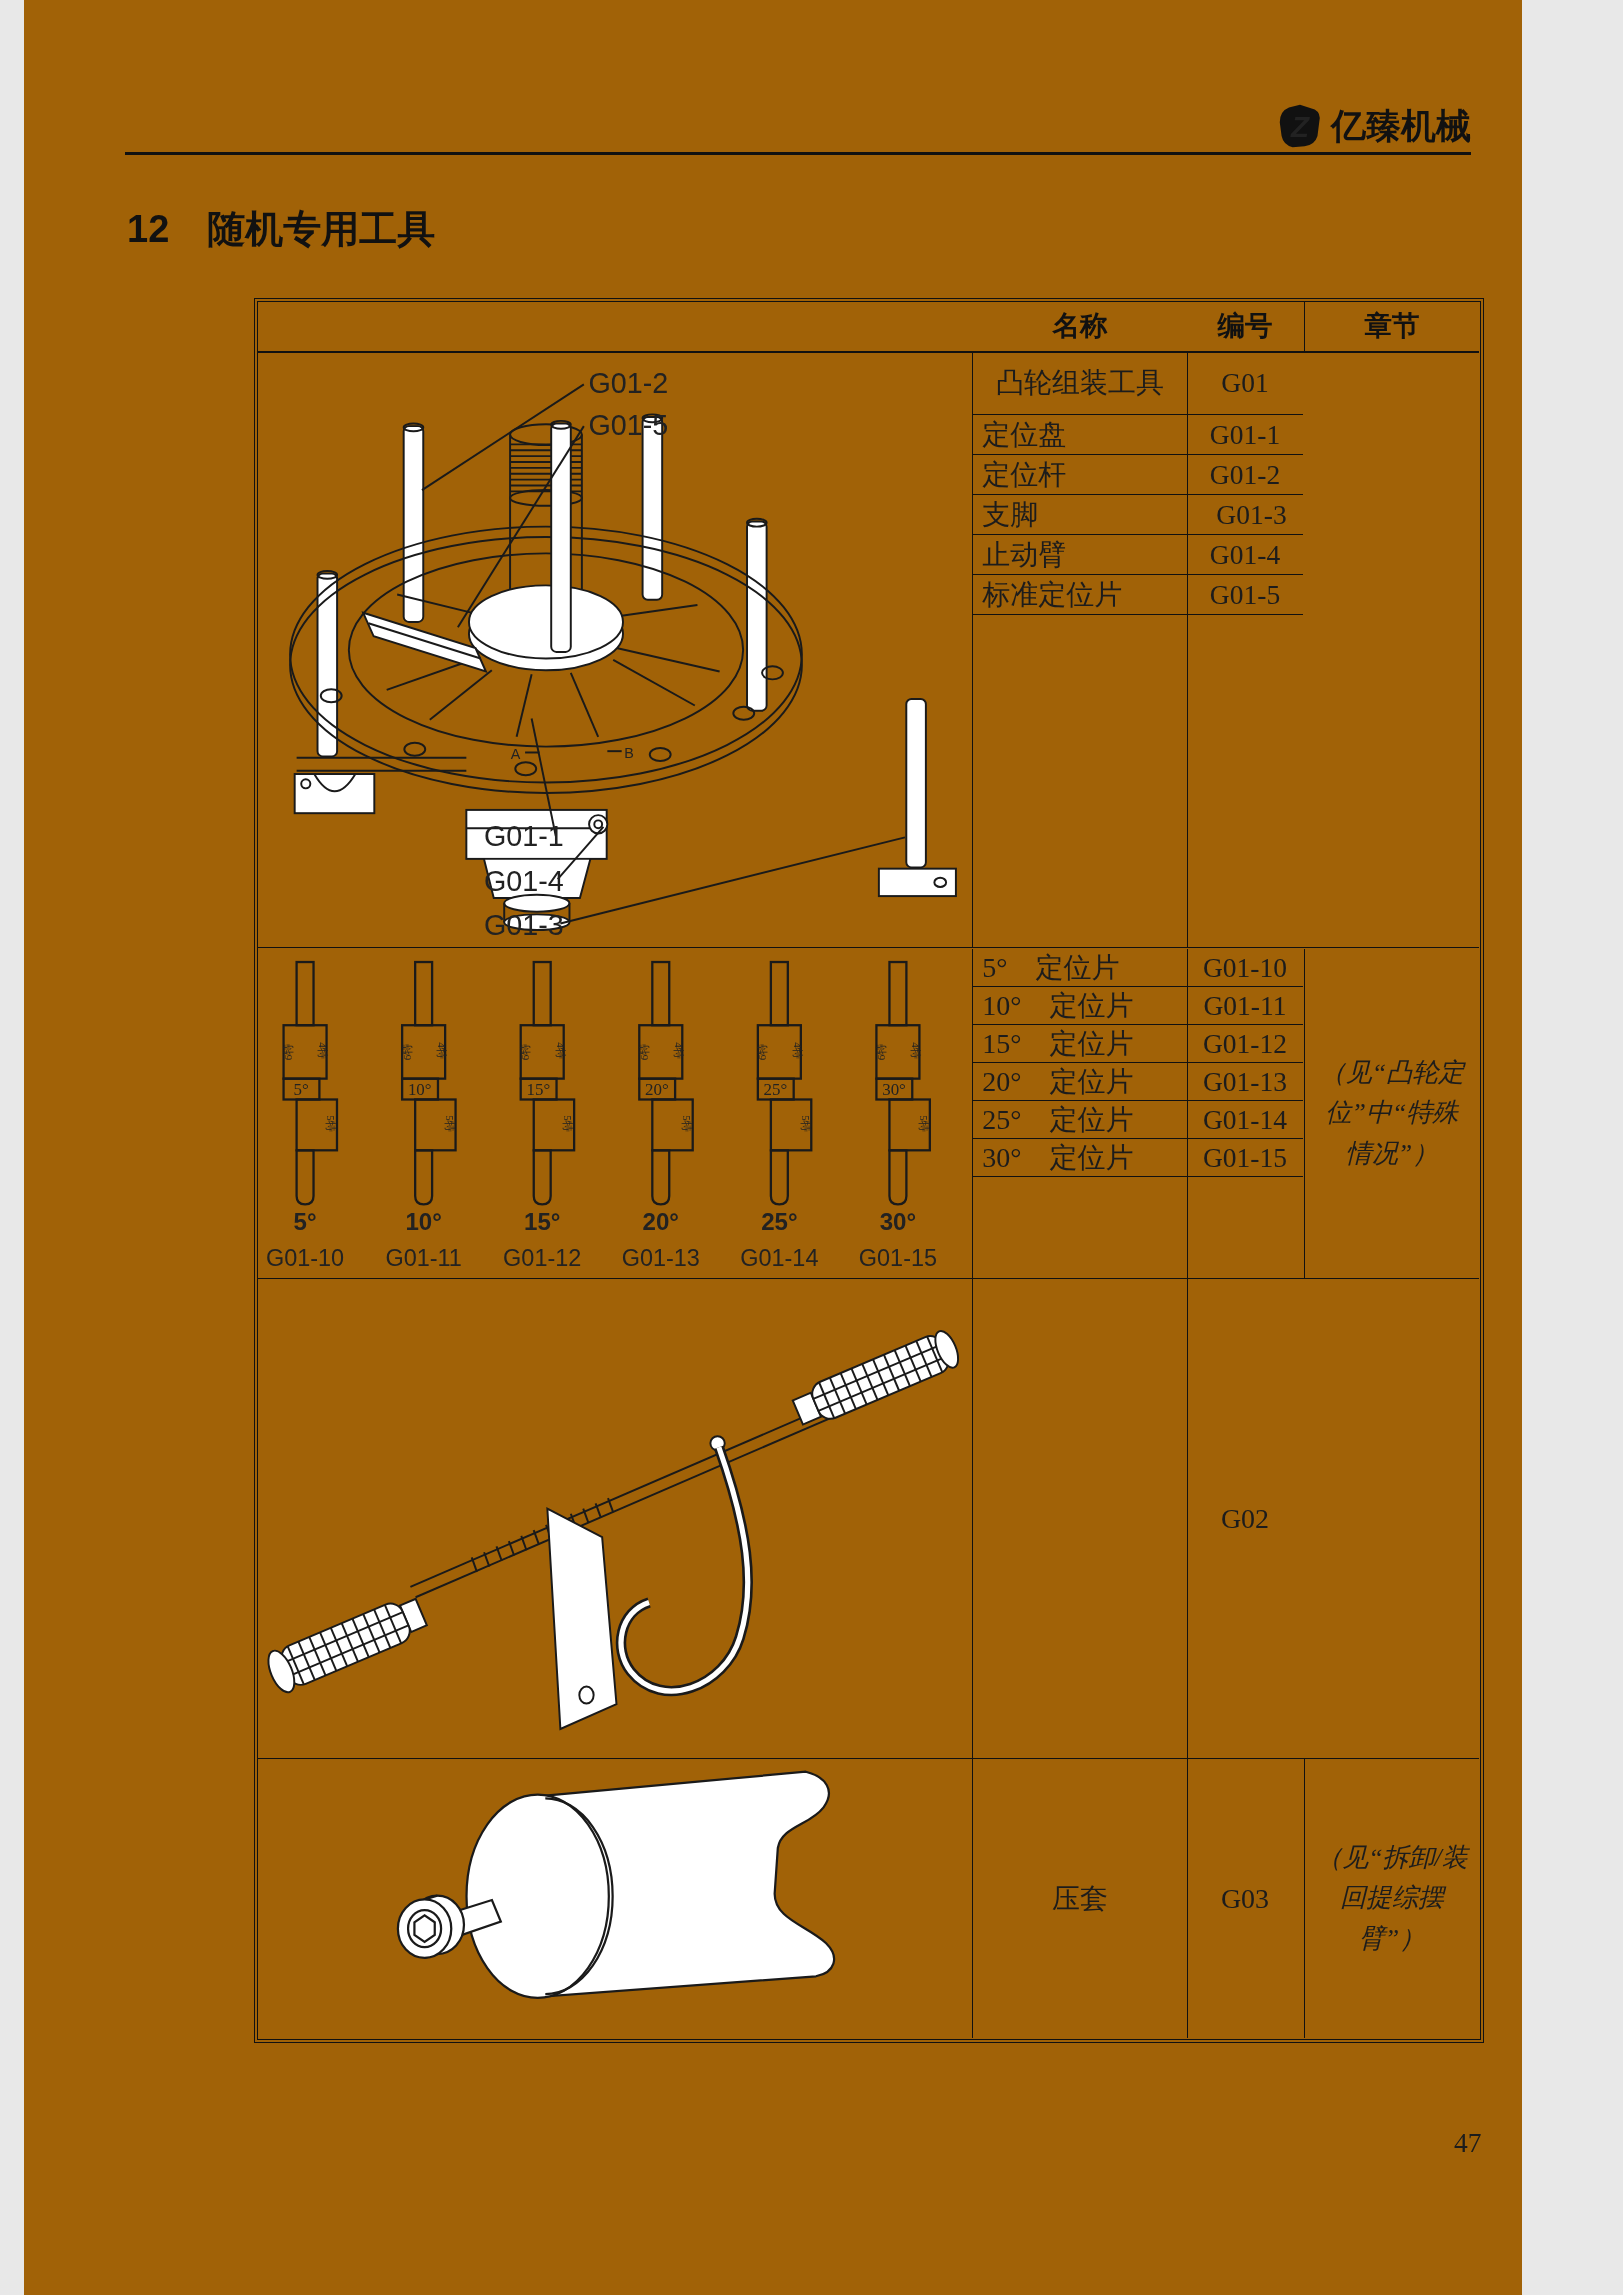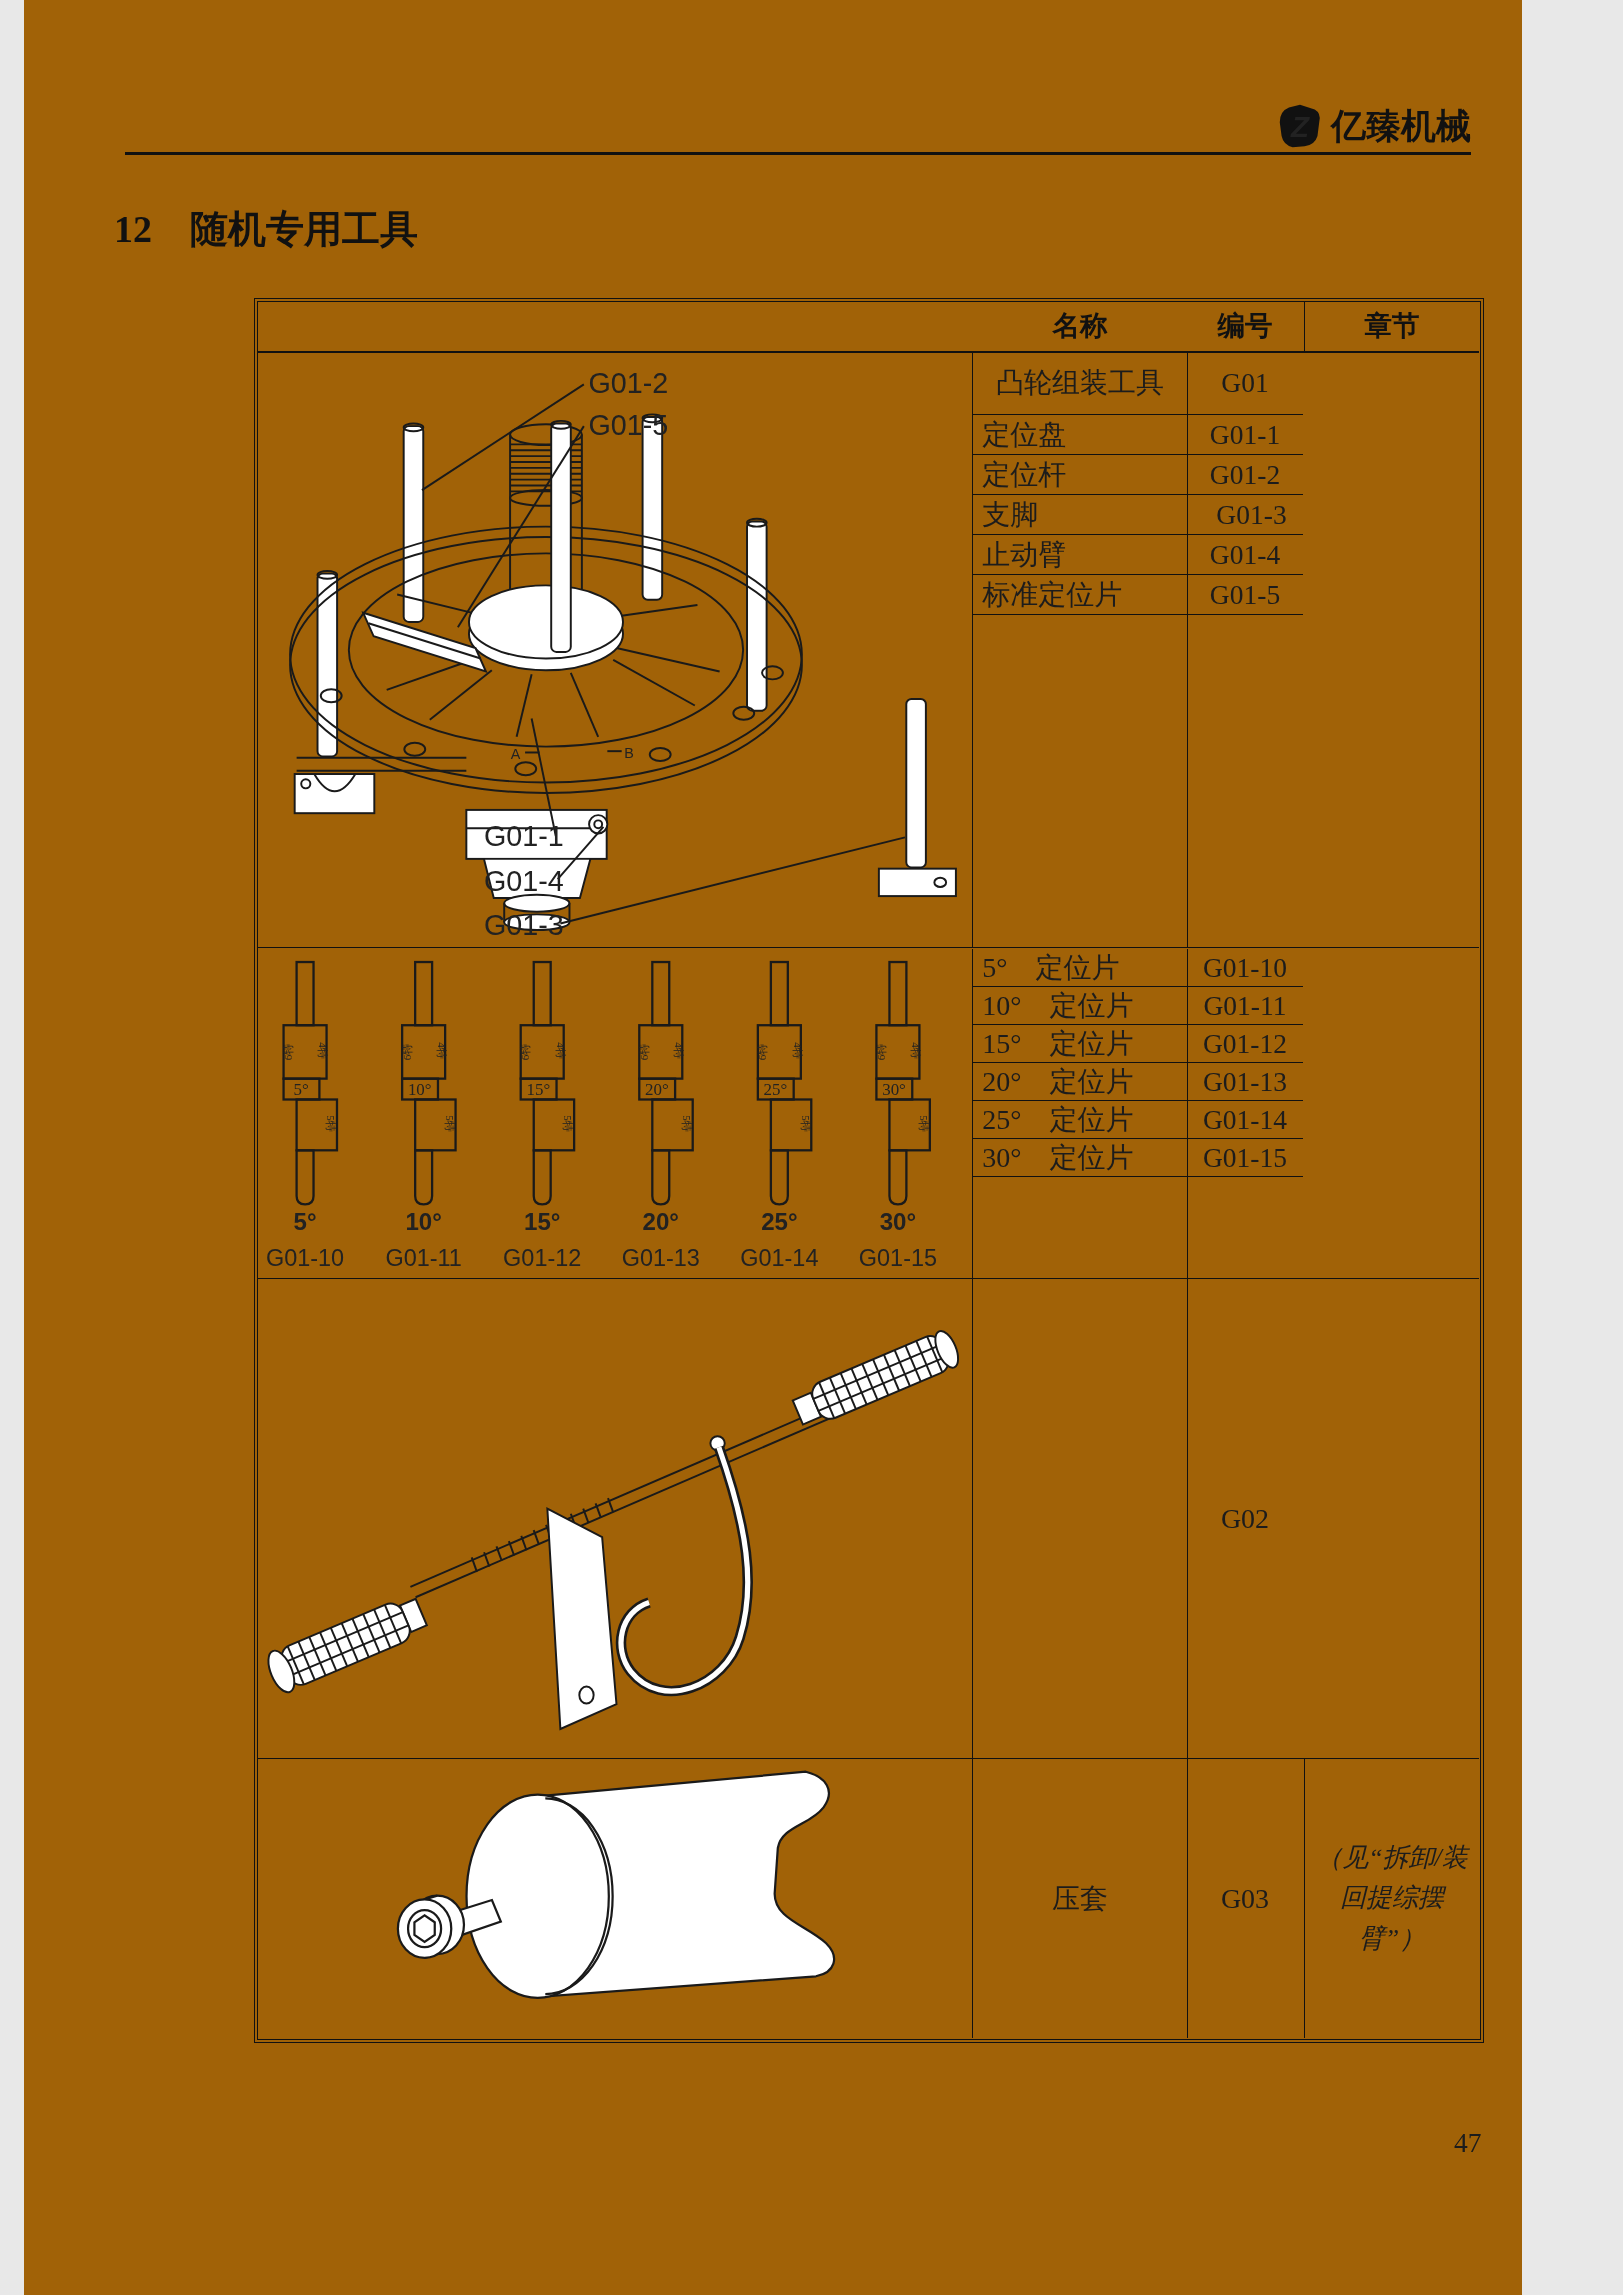--- a/index.html
+++ b/index.html
@@ -2,21 +2,21 @@
 <html style="font-size:10.5px"><head>
 <meta charset="utf-8">
 <style>
   html,body{margin:0;padding:0;background:#e8e8e8;}
   #page{position:relative;width:1498px;height:2295px;background:#a16207;font-family:"Liberation Serif",serif;color:#1c1c1c;overflow:hidden;margin-left:24px;}
   .abs{position:absolute;box-sizing:border-box;}
   
   #brand{top:103px;left:1171px;width:276px;height:47px;display:flex;align-items:center;justify-content:flex-end;gap:7.9px;}
   #brand .brand-text{font-family:"Liberation Sans",sans-serif;font-weight:bold;font-size:35px;color:#111;}
   #header-rule{top:152px;left:101px;width:1346px;height:2.6px;background:#111;}
-  #page-title{top:204px;left:90px;font-family:Liberation Serif, serif;font-weight:bold;font-size:38px;color:#111;white-space:pre;}
+  #page-title{top:204px;left:103px;font-family:Liberation Sans, sans-serif;font-weight:bold;font-size:38px;color:#111;white-space:pre;}
   
   #tool-table{top:298px;left:230px;width:1230px;height:1745px;border:4.6px double #111;}
   .trow,.sec{position:absolute;left:0;width:1221px;box-sizing:border-box;}
   .cell{position:absolute;top:0;bottom:0;box-sizing:border-box;}
   .hdr{font-family:"Liberation Sans",sans-serif;font-weight:bold;font-size:27.5px;text-align:center;color:#111;}
   #thead{top:0;height:51px;border-bottom:2px solid #111;}
   #thead .cell{line-height:48px;}
   .c1{left:0;width:715px;border-right:1.3px solid #111;}
   .c2{left:715px;width:214px;}
   .c3{left:929px;width:116px;}
@@ -294,20 +294,21 @@
         <div class="subrow" style="height:38px;line-height:37px;align-items:flex-end;">
           <div class="nm">25°　定位片</div>
           <div class="no">G01-14</div>
         </div>
         <div class="subrow" style="height:38px;line-height:37px;">
           <div class="nm">30°　定位片</div>
           <div class="no">G01-15</div>
         </div>
       </div>
       <div class="vline"></div>
+      <div class="cell c4 chapcell">（见“凸轮定位”中“特殊情况”）</div>
     </div>
 
     <div class="sec" style="top:977px;height:480px;">
       <div class="cell c1 toolarea">
         <svg width="715" height="478" viewBox="0 0 1093 733">
           <g stroke="#1a1a1a" fill="none" stroke-width="3">
             <line x1="232" y1="472" x2="885" y2="190"></line>
             <line x1="240" y1="488" x2="893" y2="206"></line>
 
             <line x1="326" y1="427" x2="334" y2="449"></line>

